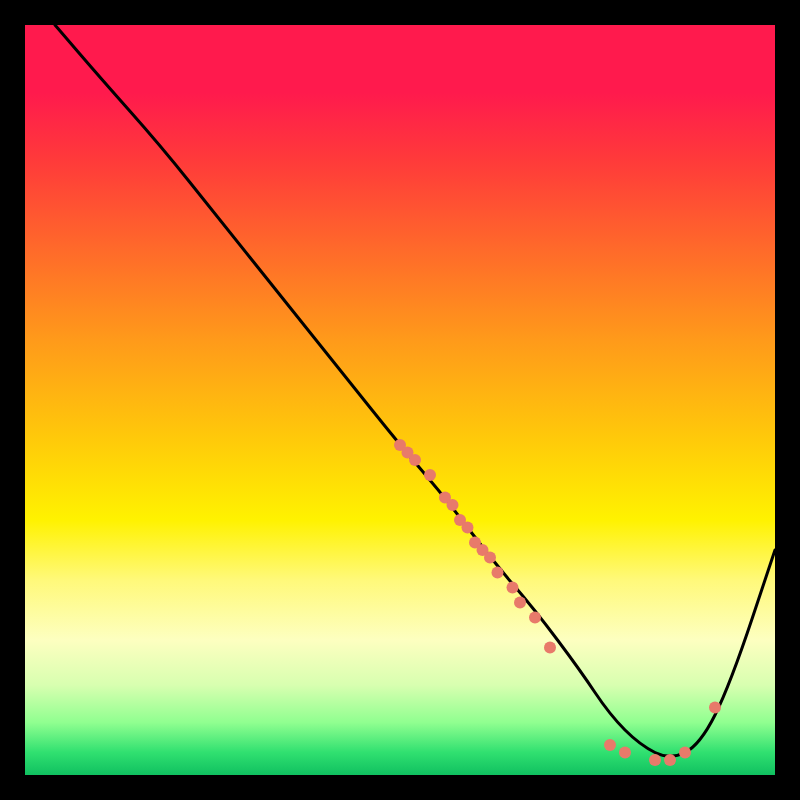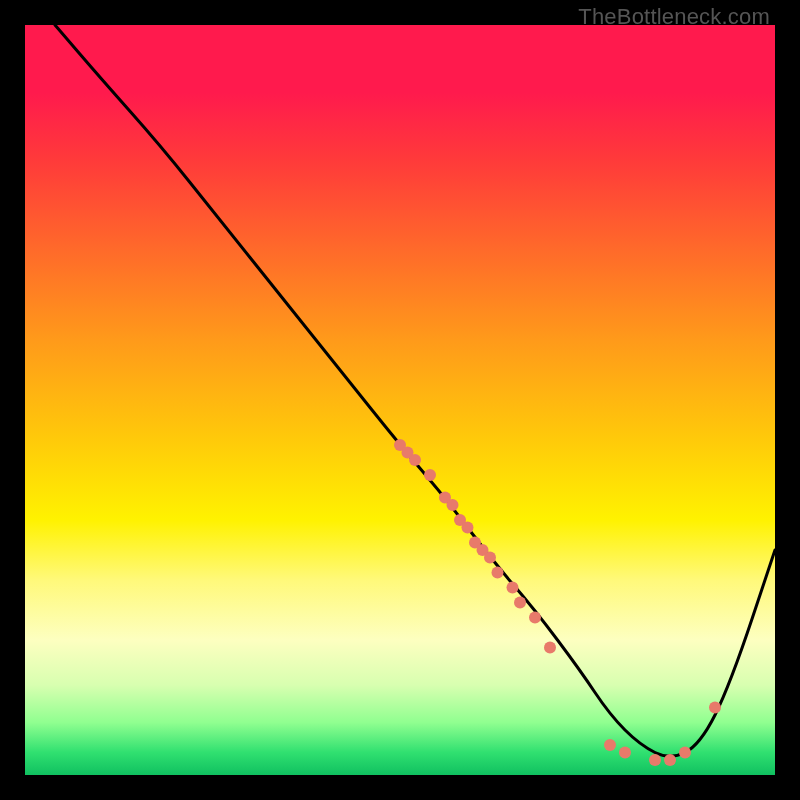--- a/index.html
+++ b/index.html
@@ -88,14 +88,13 @@
           <circle cx="525.0" cy="622.5" r="6"></circle>
           <circle cx="585.0" cy="720.0" r="6"></circle>
           <circle cx="600.0" cy="727.5" r="6"></circle>
           <circle cx="630.0" cy="735.0" r="6"></circle>
           <circle cx="645.0" cy="735.0" r="6"></circle>
           <circle cx="660.0" cy="727.5" r="6"></circle>
           <circle cx="690.0" cy="682.5" r="6"></circle>
         </g>
     </svg>
   </div>
-  <div class="watermark">TheBottleneck.com</div>
 </div>
 
 </body></html>

